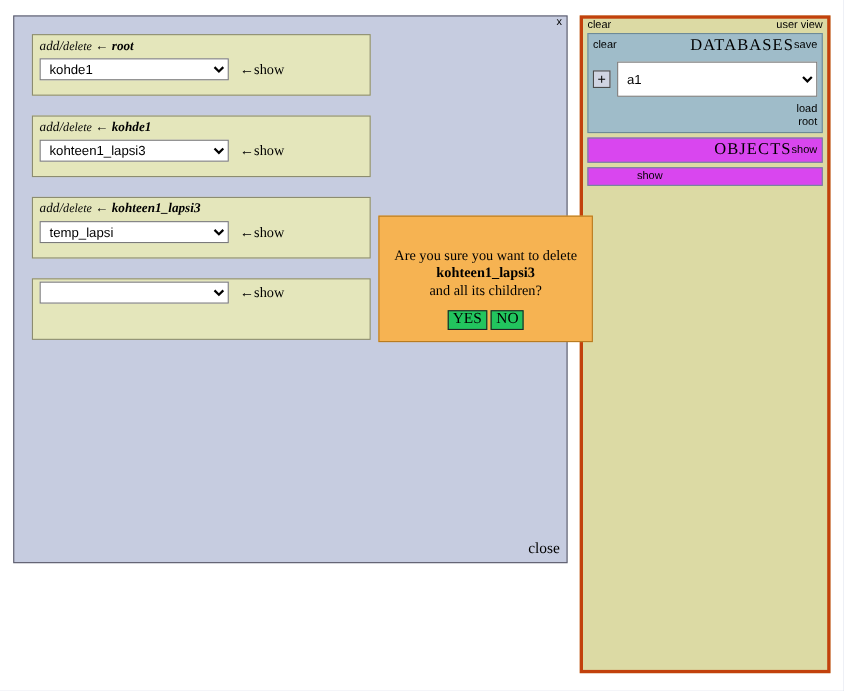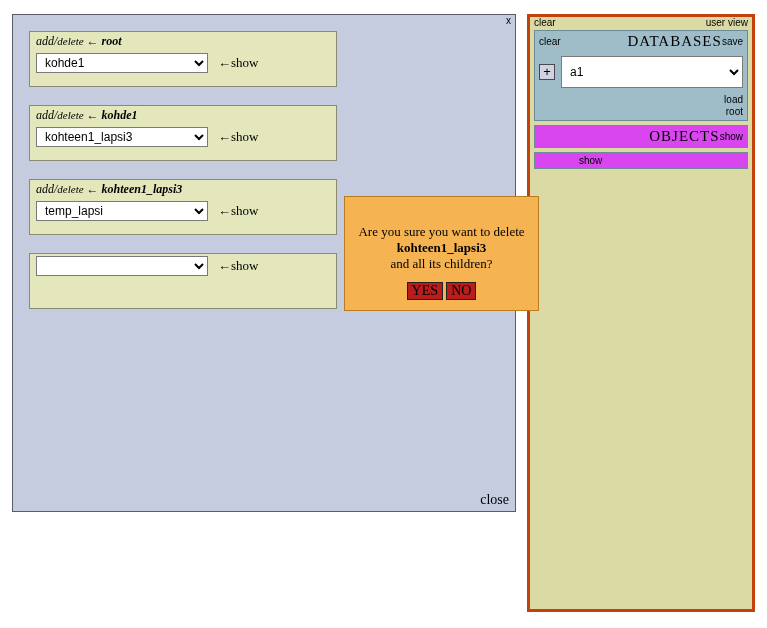--- a/index.html
+++ b/index.html
@@ -140,21 +140,21 @@
     text-align:center;
     font-size:13px;
     margin-top:38px;
   }
   .dialog .bold { font-weight:bold; }
   .dialog .btns { margin-top:10px; }
   .dialog button {
     font-family: Georgia,"Times New Roman",serif;
     font-size:14px;
     border:1px solid #222;
-    background:#b91c1c;
+    background:#22c55e;
     padding:0 4px;
     cursor:pointer;
   }
 </style>
 </head>
 <body>
 
 <div class="main-panel">
   <span class="x-link">x</span>
 

